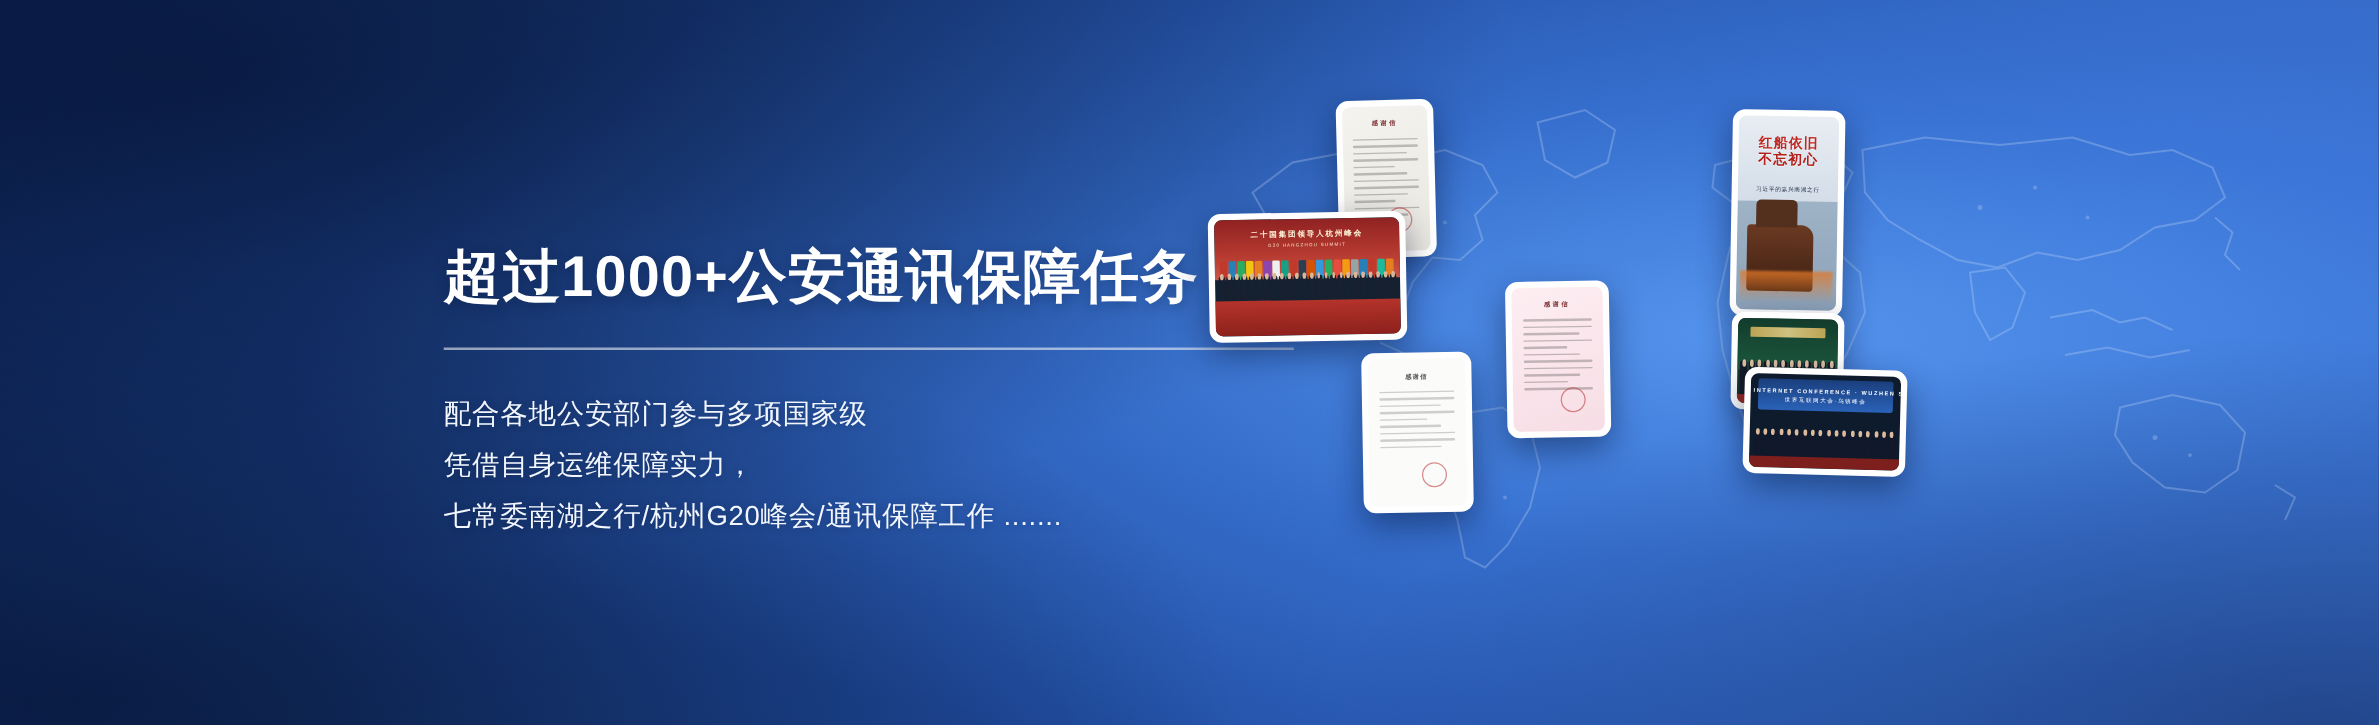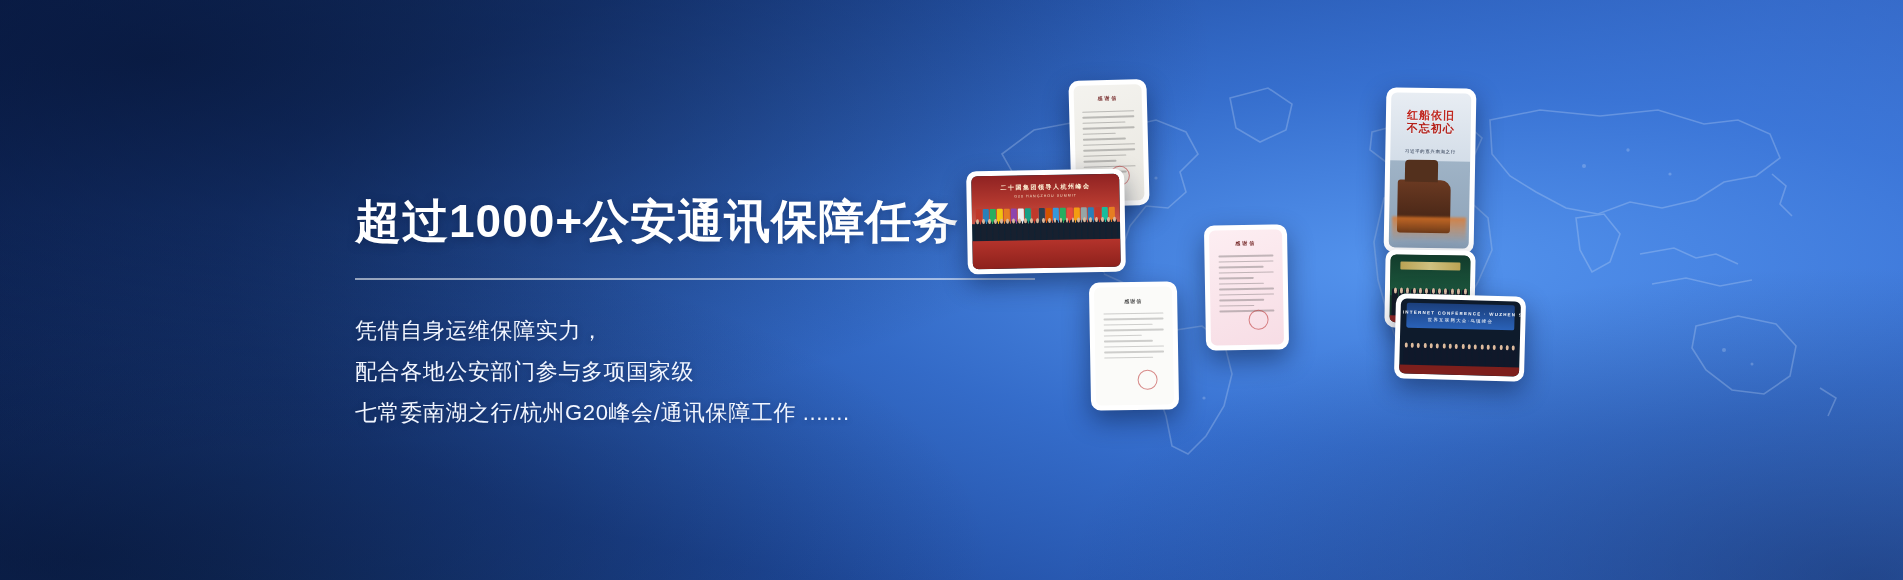--- a/index.html
+++ b/index.html
@@ -243,22 +243,22 @@
         <circle cx="444" cy="90" r="1.7"></circle>
           <circle cx="412" cy="248" r="1.6"></circle>
       </g>
     </svg>
   </div>
 
   <div class="copy">
     <div class="headline">超过1000+公安通讯保障任务</div>
     <div class="rule"></div>
     <div class="body-copy">
+      <div class="body-line">配合各地公安部门参与多项国家级</div>
       <div class="body-line">凭借自身运维保障实力，</div>
-      <div class="body-line">配合各地公安部门参与多项国家级</div>
       <div class="body-line">七常委南湖之行/杭州G20峰会/通讯保障工作 .......</div>
     </div>
   </div>
 
   <div class="cluster">
 
     <div class="card" style="left:40px; top:30px; width:78px; height:126px; transform:rotate(-1.5deg);">
       <div class="inner doc">
         <div class="doc-title">感谢信</div>
         <div class="lines">

